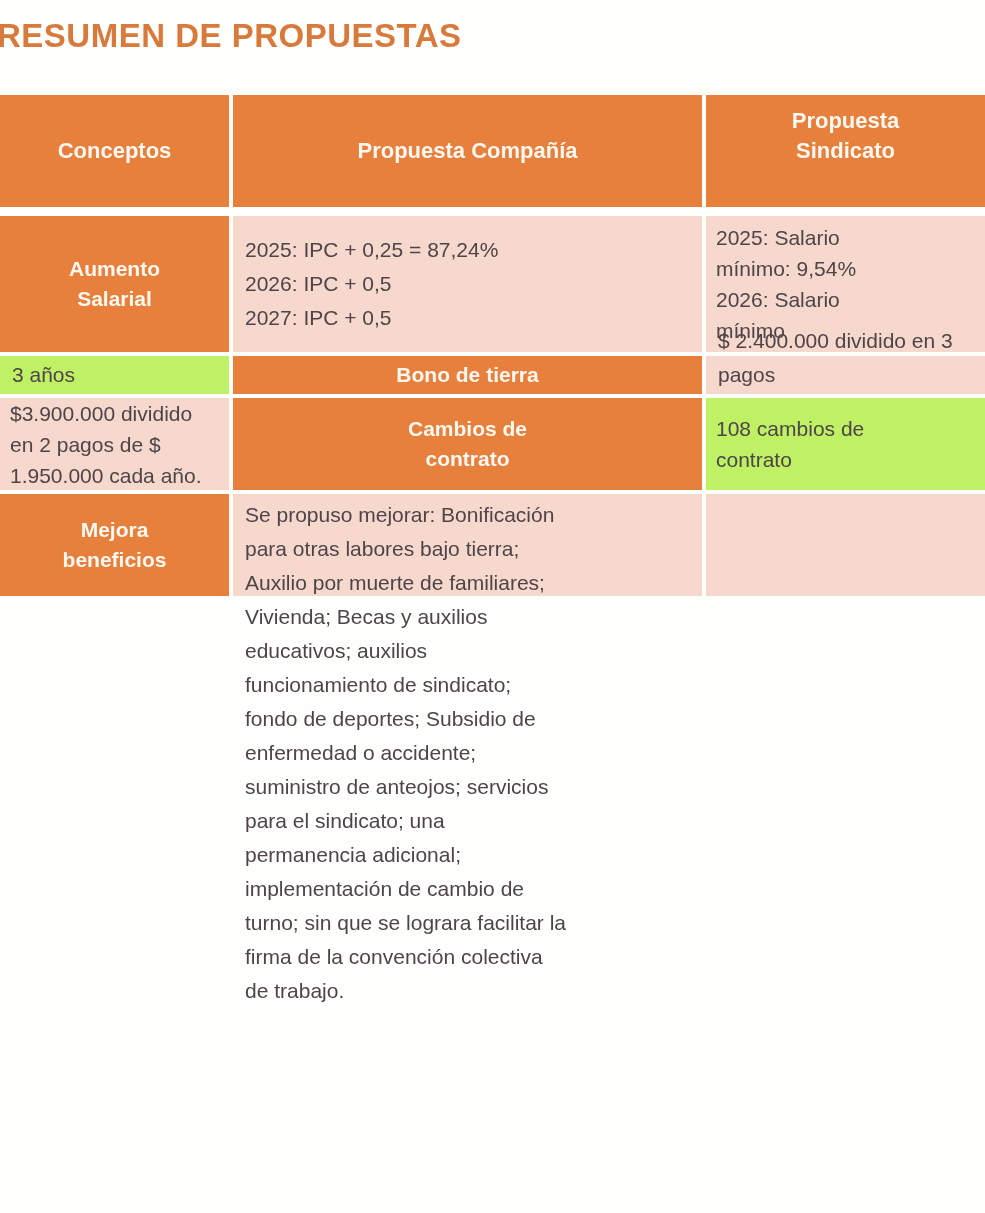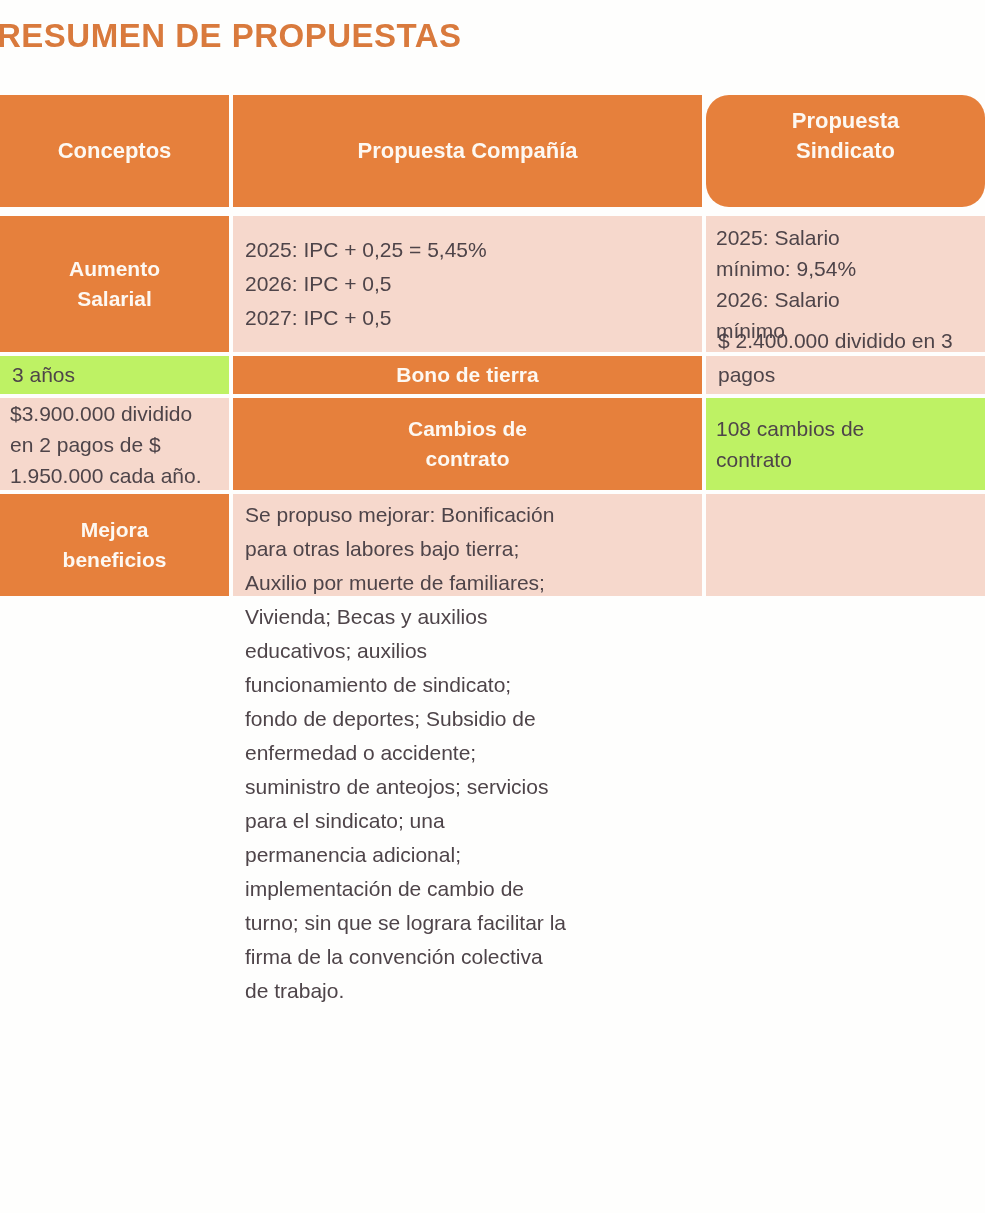--- a/index.html
+++ b/index.html
@@ -55,21 +55,20 @@
     line-height: 30px;
     display: flex;
     align-items: center;
     justify-content: center;
     text-align: center;
     white-space: pre-line;
   }
   .head-cell.v-top {
     align-items: flex-start;
     padding-top: 11px;
-    border-radius: 23px;
   }
   .concept-cell {
     background: #e6803c;
     color: #fdf8f2;
     font-weight: 700;
     font-size: 21px;
     line-height: 30px;
     display: flex;
     align-items: center;
     justify-content: center;
@@ -115,21 +114,21 @@
     <div class="cell head-cell">Conceptos</div>
     <div class="cell head-cell">Propuesta Compañía</div>
     <div class="cell head-cell v-top">Propuesta
 Sindicato</div>
   </div>
 
   <div class="body-grid">
 
     <div class="cell concept-cell">Aumento
 Salarial</div>
-    <div class="cell data-cell company-cell row-dark">2025: IPC + 0,25 = 5,45%
+    <div class="cell data-cell company-cell row-dark">2025: IPC + 0,25 = 87,24%
 2026: IPC + 0,5
 2027: IPC + 0,5</div>
     <div class="cell data-cell union-cell row-dark">2025: Salario
 mínimo: 9,54%
 2026: Salario
 mínimo</div>
 
     <div class="cell data-cell company-cell row-light">3 años</div>
 
     <div class="cell concept-cell">Bono de tierra</div>

